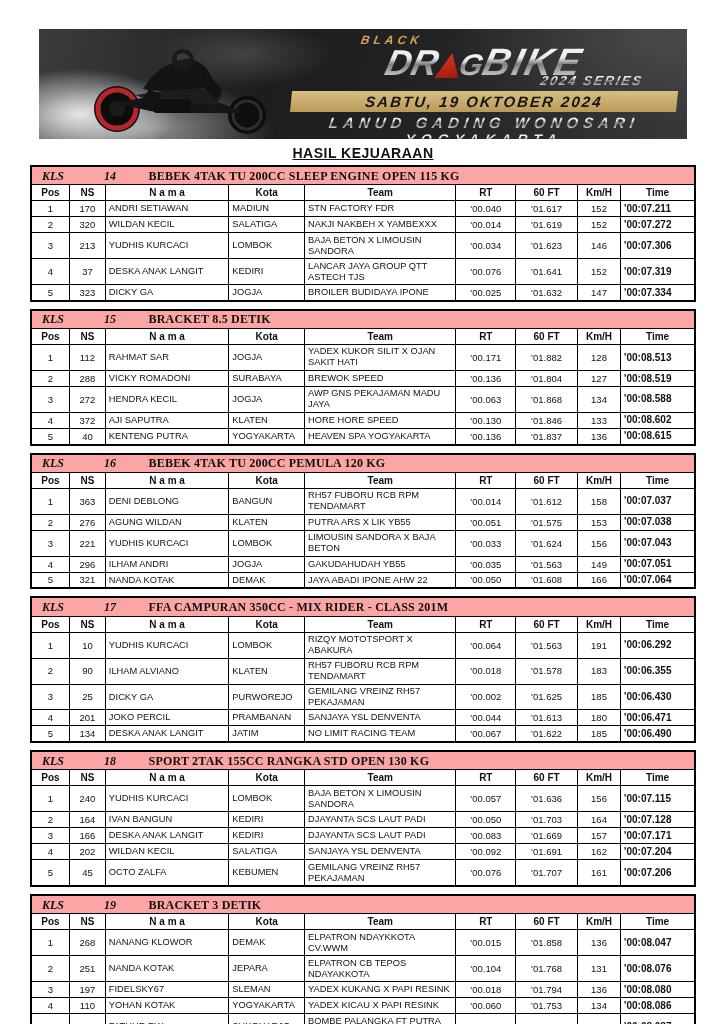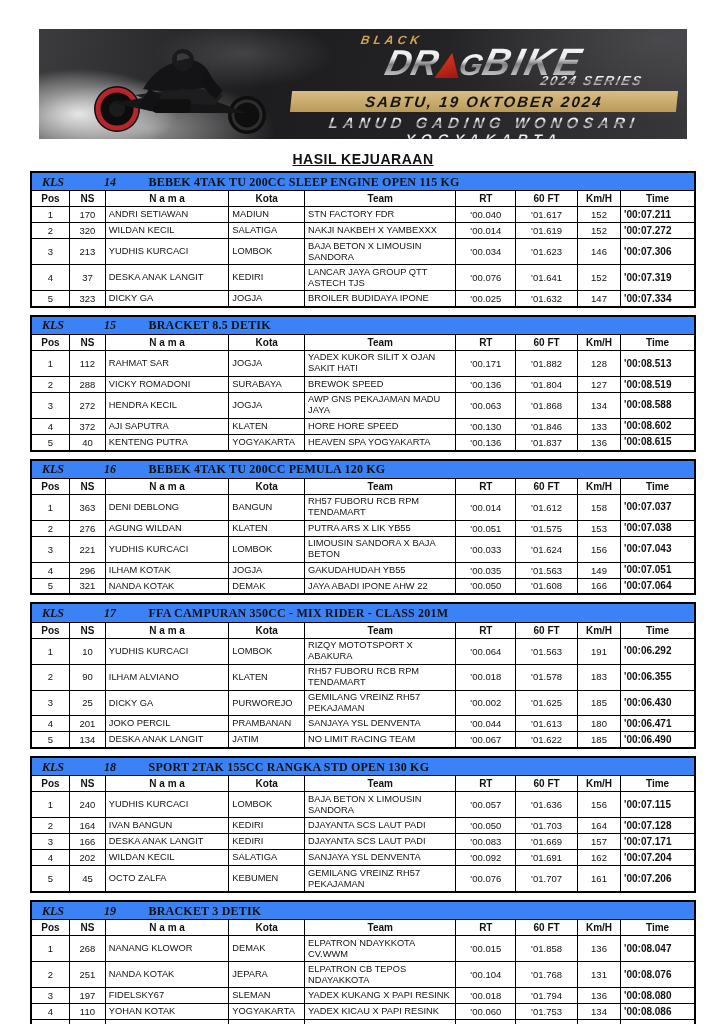--- a/index.html
+++ b/index.html
@@ -39,26 +39,26 @@
   .date-band {
     margin-top:3px; padding:2px 0;
     background:linear-gradient(180deg,#d9bd85,#b99a58);
     color:#161616; font-weight:bold; font-style:italic; font-size:15px; letter-spacing:2px;
     transform:skewX(-6deg);
   }
   .venue1 { margin-top:2px; font-weight:bold; font-style:italic; font-size:15px; letter-spacing:5px; transform:skewX(-8deg); }
   .venue2 { font-weight:bold; font-style:italic; font-size:14px; letter-spacing:6px; transform:skewX(-8deg); }
 
   
-  .page-title { text-align:center; margin:12px 0 4px; font-size:14px; font-weight:bold; text-decoration:underline; letter-spacing:.5px; }
+  .page-title { text-align:center; margin:6px 0 4px; font-size:14px; font-weight:bold; text-decoration:underline; letter-spacing:.5px; }
 
   
   #tables { width:666px; margin:0 auto; }
   table.race { width:100%; border-collapse:collapse; border:2px solid #000; margin-bottom:7px; table-layout:fixed; }
-  .kls-row td { background:#3b82f6; border-bottom:1.5px solid #000; padding:1px 0;margin-left:40px; }
+  .kls-row td { background:#fca5a5; border-bottom:1.5px solid #000; padding:1px 0;margin-left:40px; }
   .kls-flex { display:flex; align-items:baseline; font-family:"Liberation Serif", serif; font-weight:bold; font-size:12px; }
   .kls-label { width:6.2%; padding-left:7px; font-style:italic; }
   .kls-num { width:10.5%; text-align:center; font-style:italic; }
   .kls-title { flex:1; padding-left:4px; letter-spacing:.2px; }
   .race th { border:1px solid #000; border-bottom:1.5px solid #000; font-size:10px; font-weight:bold; padding:2px 2px; background:#fff; }
   .race td { border:1px solid #000; font-size:9.5px; padding:1.5px 3px; line-height:1.18; vertical-align:middle; height:16px; }
   .race tbody td.c0, .race tbody td.c1, .race tbody td.c5, .race tbody td.c6, .race tbody td.c7 { text-align:center; }
   .race tbody td.c2, .race tbody td.c3 { text-align:left; font-size:9.3px; }
   .race tbody td.c4 { text-align:left; font-size:9.3px; }
   .race tbody td.c8 { text-align:left; font-weight:bold; font-size:10px; }
@@ -353,21 +353,21 @@
           <td class="c3">LOMBOK</td>
           <td class="c4">LIMOUSIN SANDORA X BAJA BETON</td>
           <td class="c5">'00.033</td>
           <td class="c6">'01.624</td>
           <td class="c7">156</td>
           <td class="c8">'00:07.043</td>
         </tr>
         <tr>
           <td class="c0">4</td>
           <td class="c1">296</td>
-          <td class="c2">ILHAM KOTAK</td>
+          <td class="c2">ILHAM ANDRI</td>
           <td class="c3">JOGJA</td>
           <td class="c4">GAKUDAHUDAH YB55</td>
           <td class="c5">'00.035</td>
           <td class="c6">'01.563</td>
           <td class="c7">149</td>
           <td class="c8">'00:07.051</td>
         </tr>
         <tr>
           <td class="c0">5</td>
           <td class="c1">321</td>

